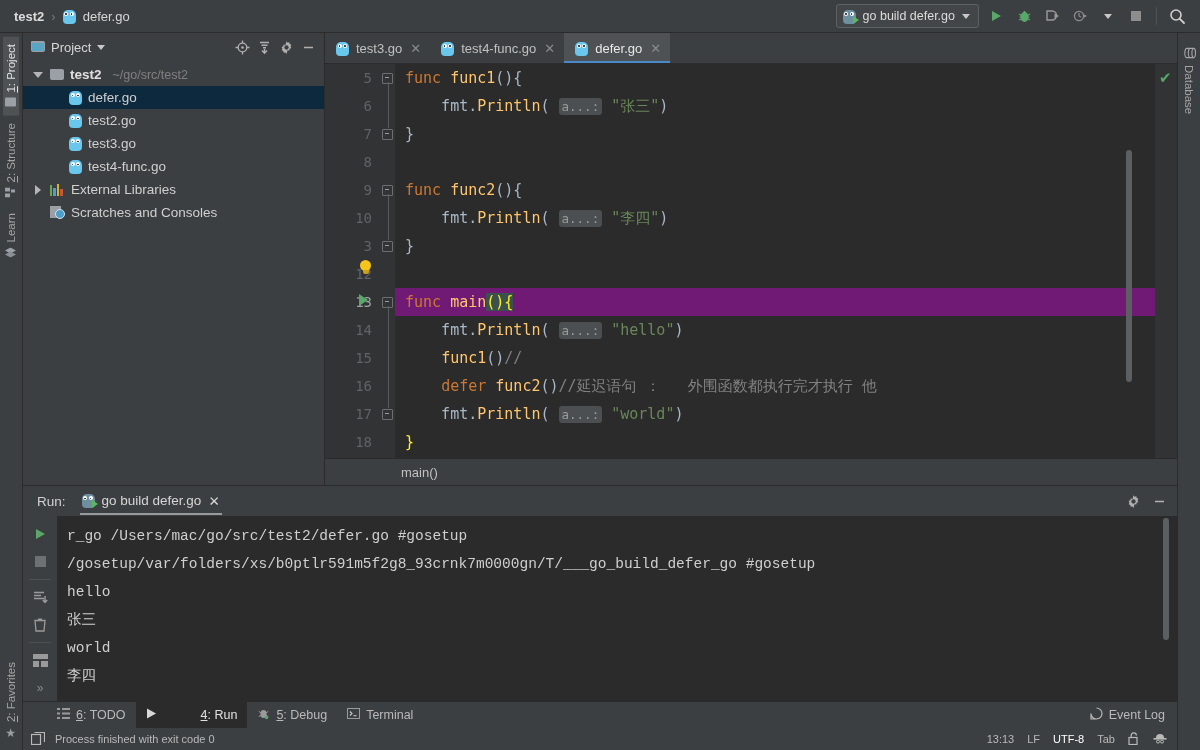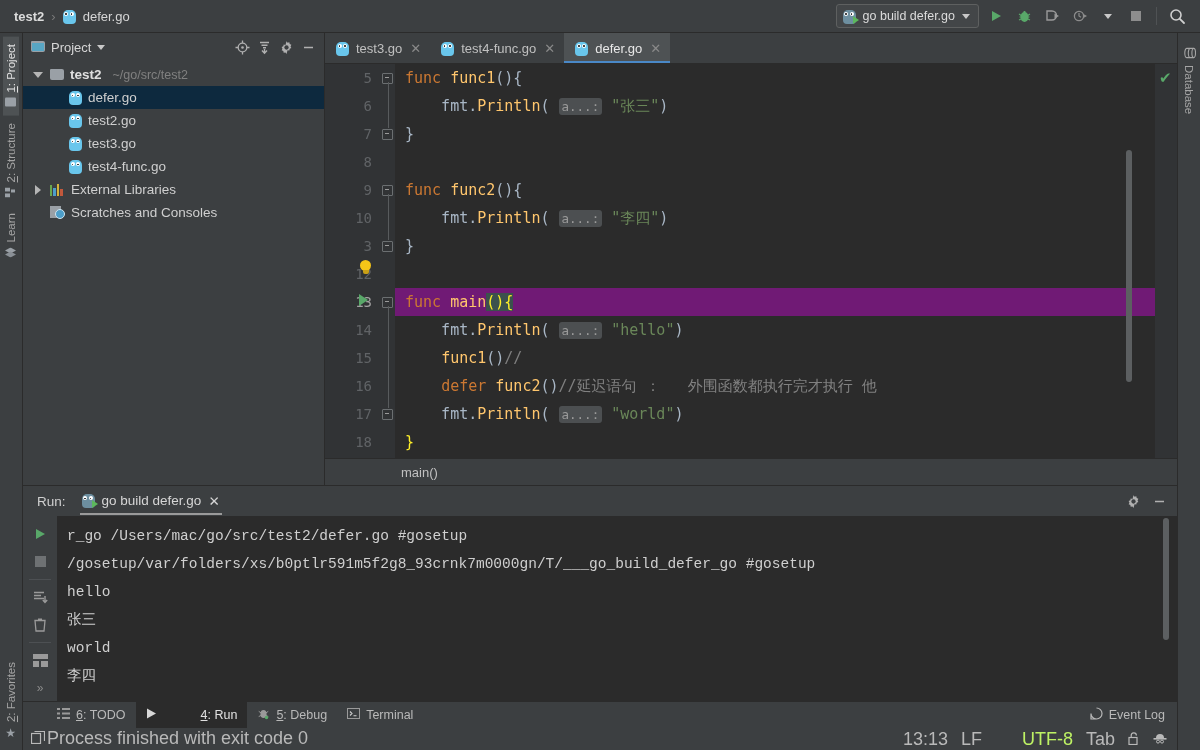--- a/index.html
+++ b/index.html
@@ -148,24 +148,24 @@
   .con-scroll{position:absolute;right:8px;top:2px;width:6px;height:122px;background:#5c5f61;border-radius:3px;}
 
   
   .twbar{height:26px;flex:0 0 26px;background:#3c3f41;display:flex;align-items:center;
          padding-left:24px;gap:0;border-top:1px solid #2b2b2b;}
   .tw-item{display:flex;align-items:center;gap:6px;font-size:12.5px;color:#b9b9b9;padding:3px 10px;height:20px;}
   .tw-item.active{background:#2b2b2b;color:#e0e0e0;gap:44px;}
   .tw-item .u{text-decoration:underline;}
   .twbar-right{margin-left:auto;display:flex;align-items:center;gap:6px;padding-right:12px;
                font-size:12.5px;color:#b9b9b9;}
-  .statusbar{height:22px;flex:0 0 22px;background:#3c3f41;display:flex;
-             padding-left:8px;gap:2px;font-size:18px;color:#b9b9b9;}
+  .statusbar{height:22px;flex:0 0 22px;background:#3c3f41;display:flex;align-items:center;
+             padding-left:8px;gap:10px;font-size:11px;color:#b9b9b9;}
   .sb-right{margin-left:auto;display:flex;align-items:center;gap:13px;padding-right:10px;}
-  .sb-dim{color:#bef264;margin-left:27px;}
+  .sb-dim{color:#ffffff;}
 
   
   .sq{width:10px;height:10px;background:#8d8d8d;}
   .chev{width:0;height:0;border-left:4px solid transparent;border-right:4px solid transparent;border-top:5px solid #c8c8c8;}
 </style>
 </head>
 <body>
 
 <div class="app">
 

